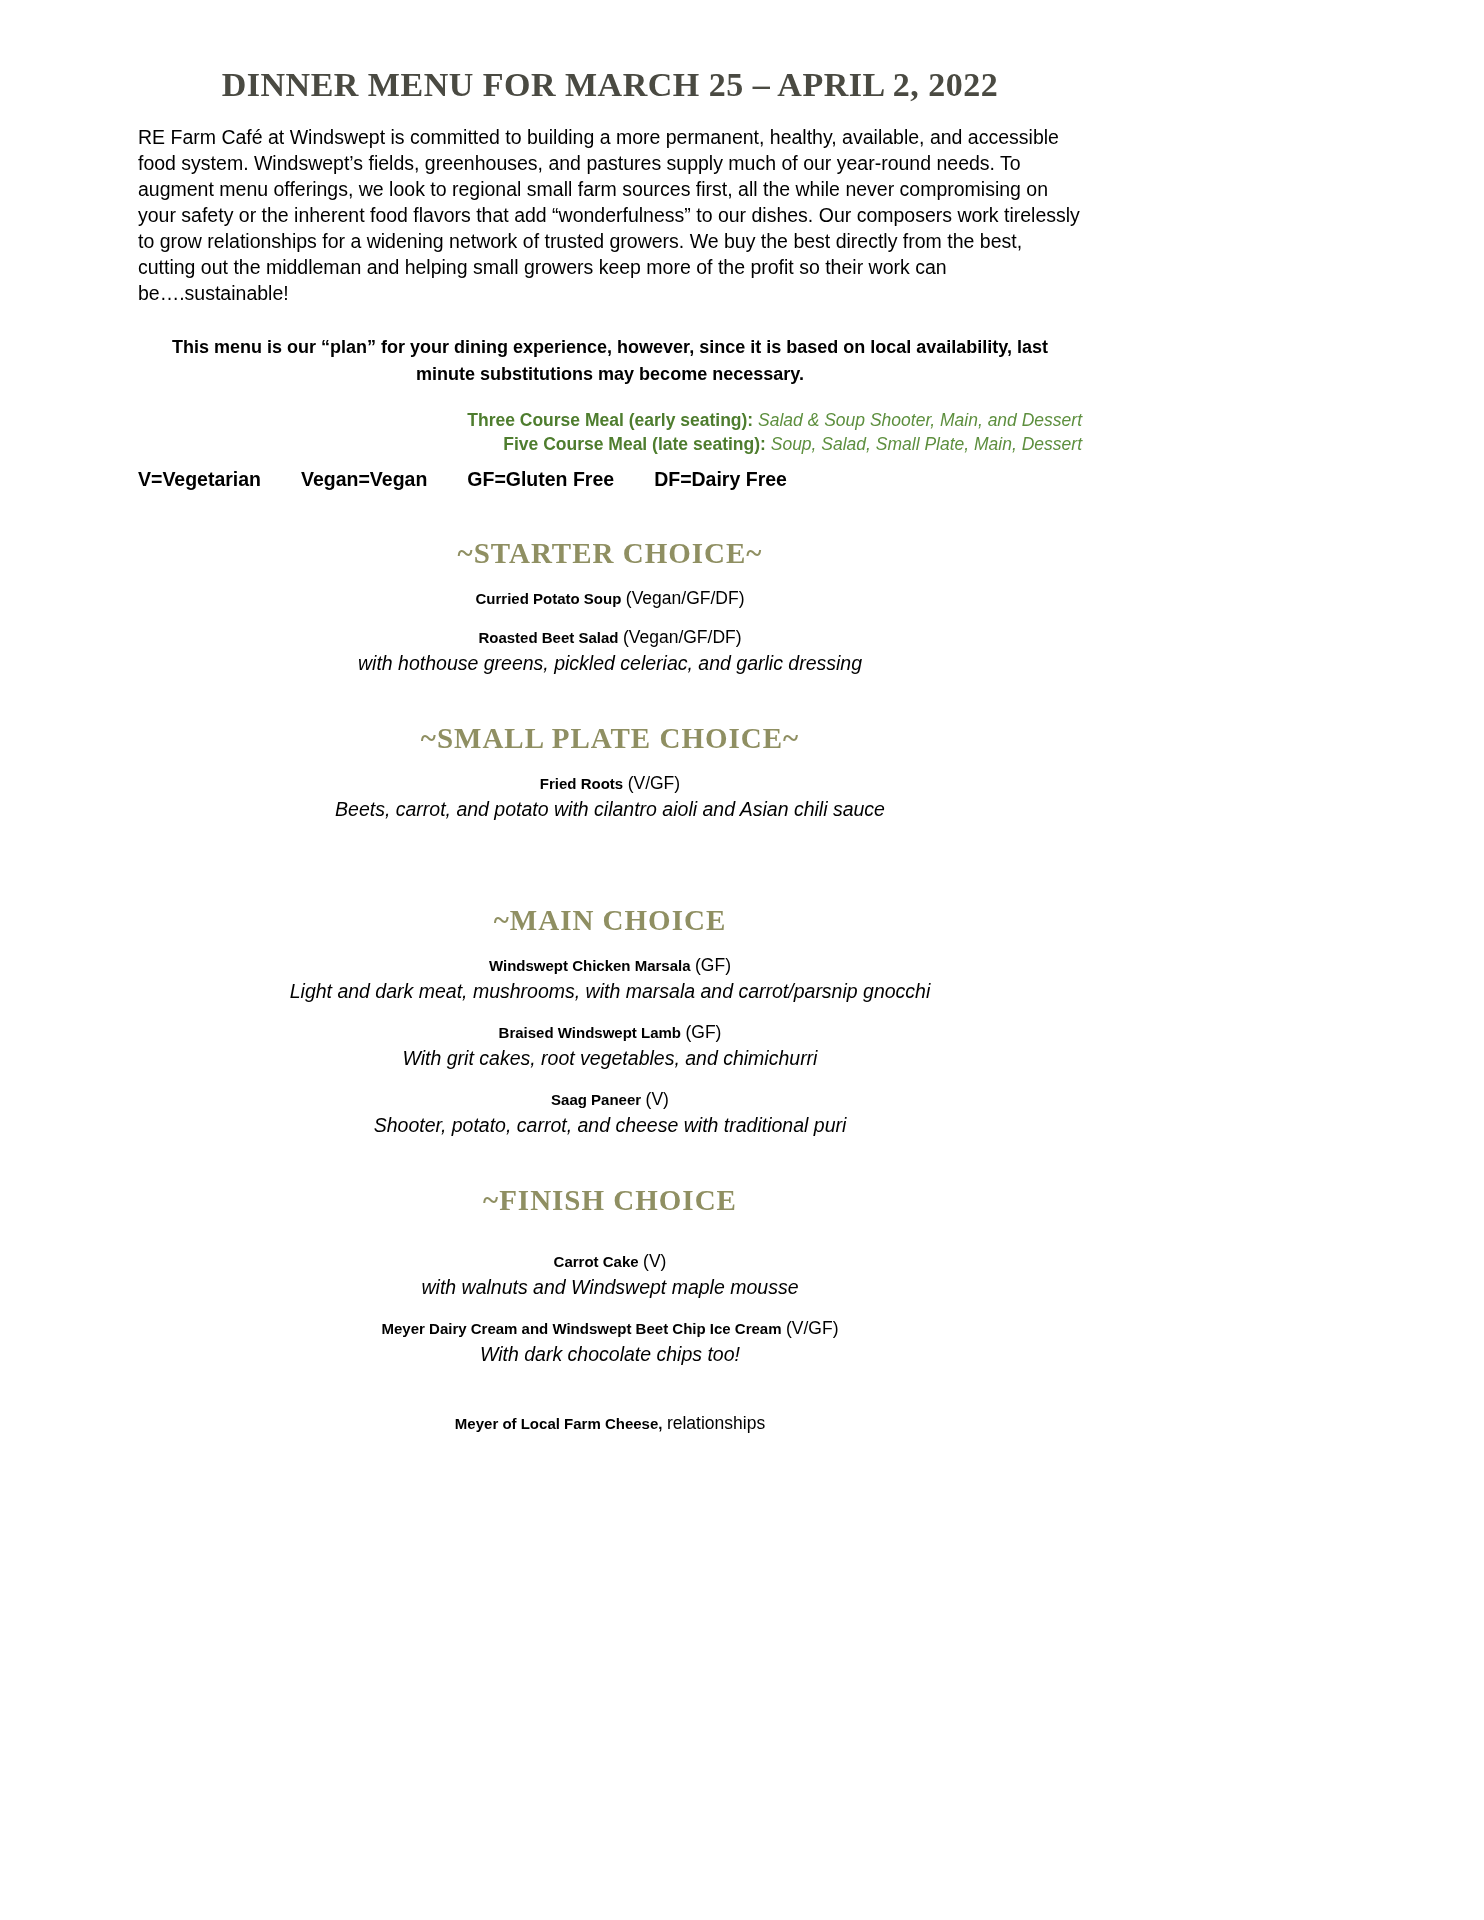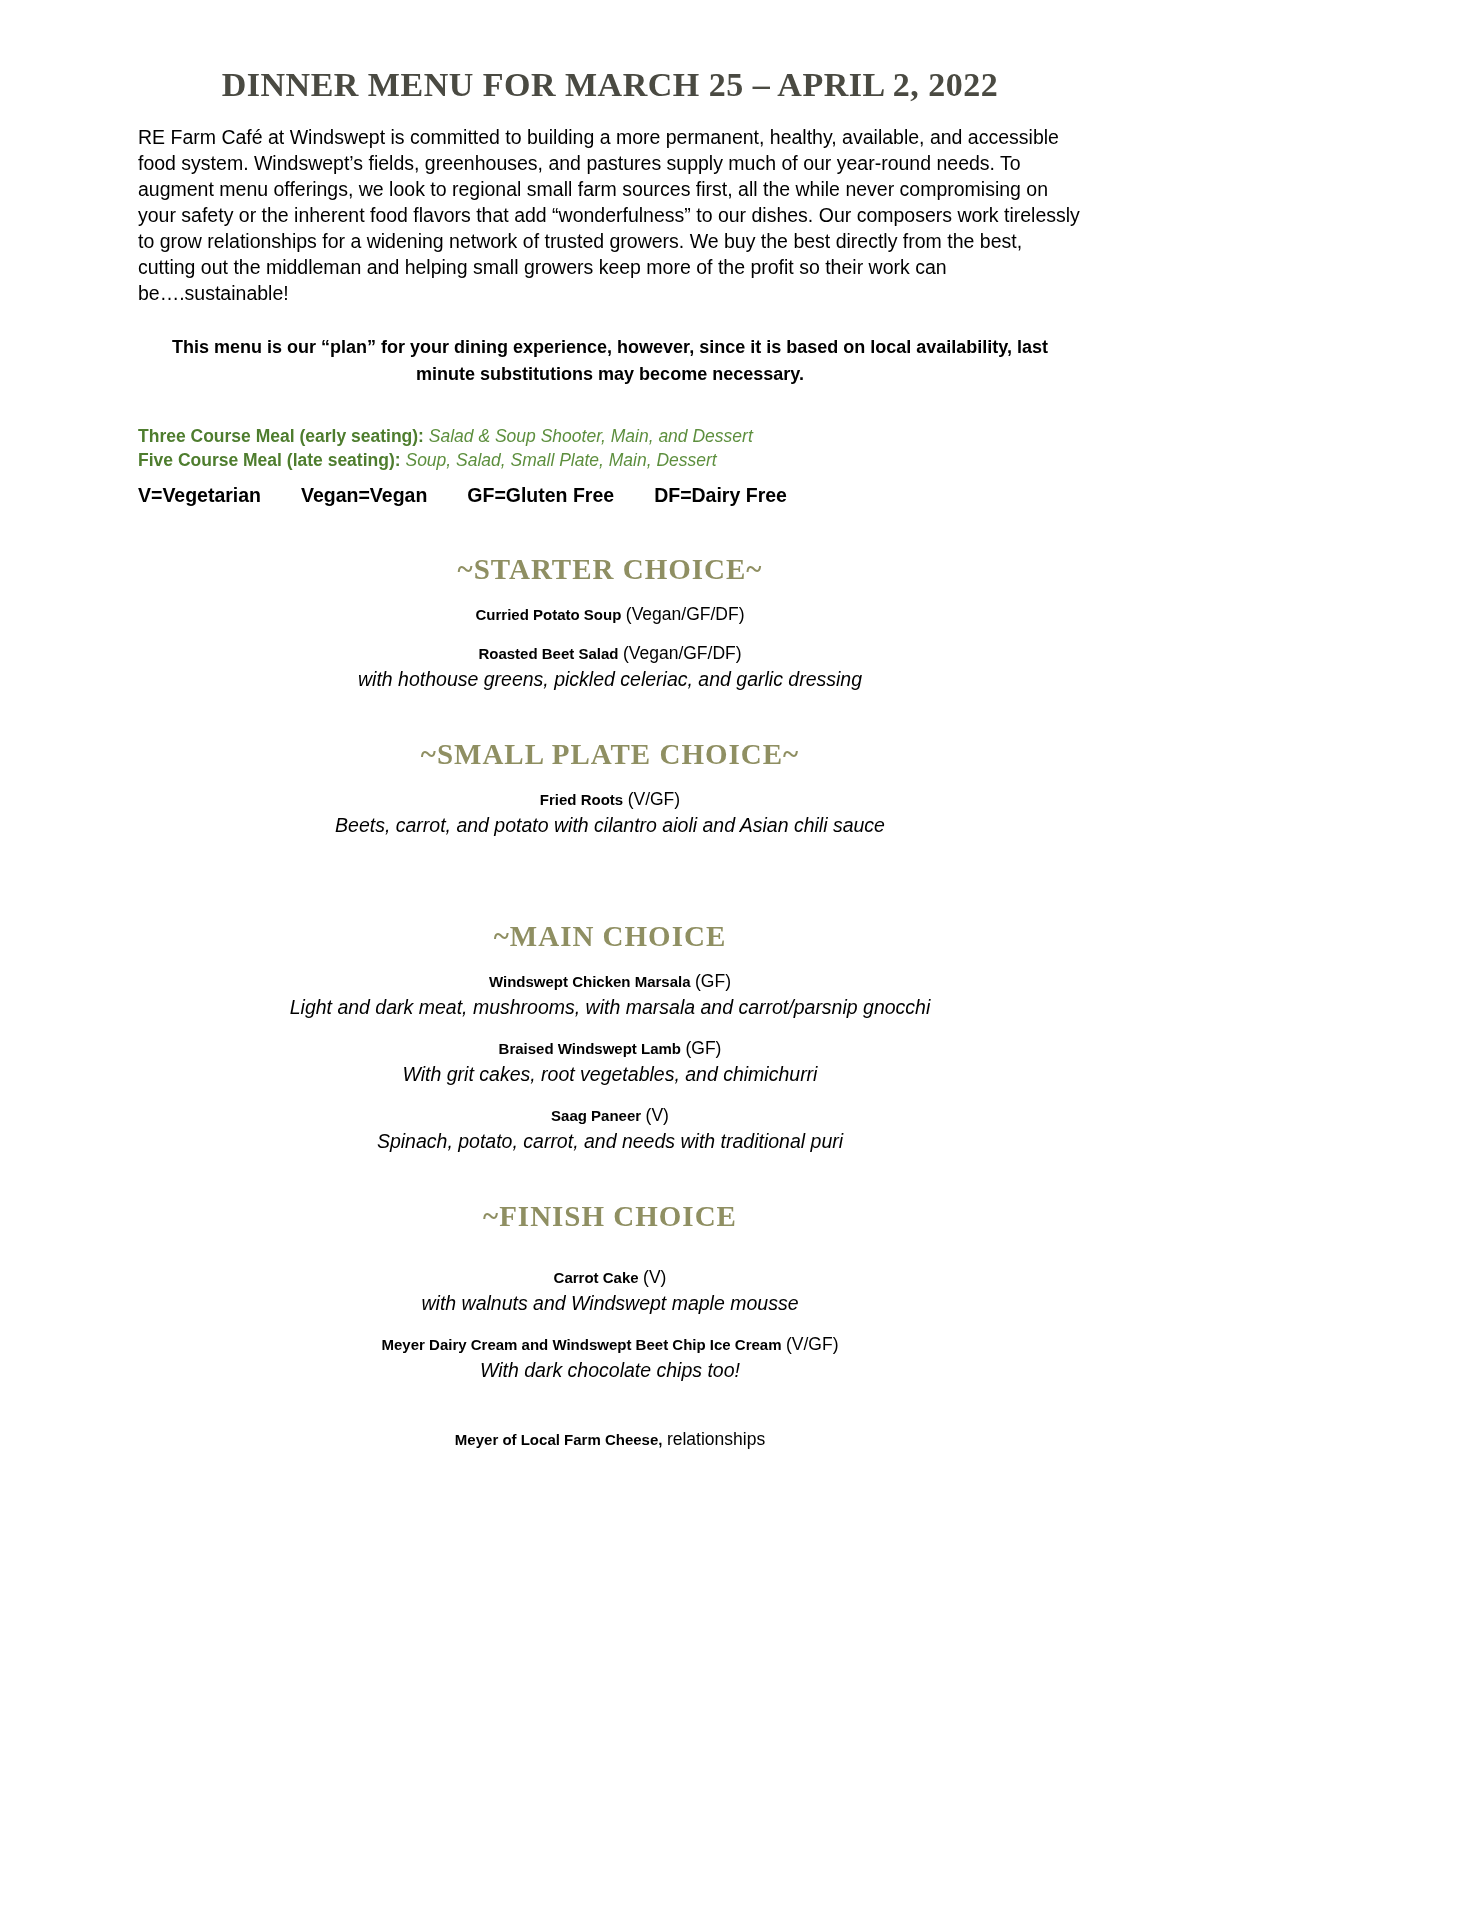--- a/index.html
+++ b/index.html
@@ -35,22 +35,22 @@
   }
   .notice {
     margin-top: 28px;
     font-weight: bold;
     font-size: 18px;
     line-height: 27px;
     text-align: center;
     padding: 0 10px;
   }
   .courses {
-    margin-top: 36px;
-    text-align: left;
+    margin-top: 20px;
+    text-align: right;
     font-size: 17.5px;
     line-height: 24px;
   }
   .course-line { white-space: nowrap; }
   .course-label {
     font-weight: bold;
     color: #4e7d2e;
   }
   .course-detail {
     font-style: italic;
@@ -166,21 +166,21 @@
       <span class="item-tags">(GF)</span>
     </div>
     <div class="item-desc">With grit cakes, root vegetables, and chimichurri</div>
   </div>
 
   <div class="item">
     <div>
       <span class="item-name">Saag Paneer</span>
       <span class="item-tags">(V)</span>
     </div>
-    <div class="item-desc">Spinach, potato, carrot, and needs with traditional puri</div>
+    <div class="item-desc">Shooter, potato, carrot, and cheese with traditional puri</div>
   </div>
 
   <h2 class="section-heading">~FINISH CHOICE</h2>
 
   <div class="item gap-lg">
     <div>
       <span class="item-name">Carrot Cake</span>
       <span class="item-tags">(V)</span>
     </div>
     <div class="item-desc">with walnuts and Windswept maple mousse</div>

